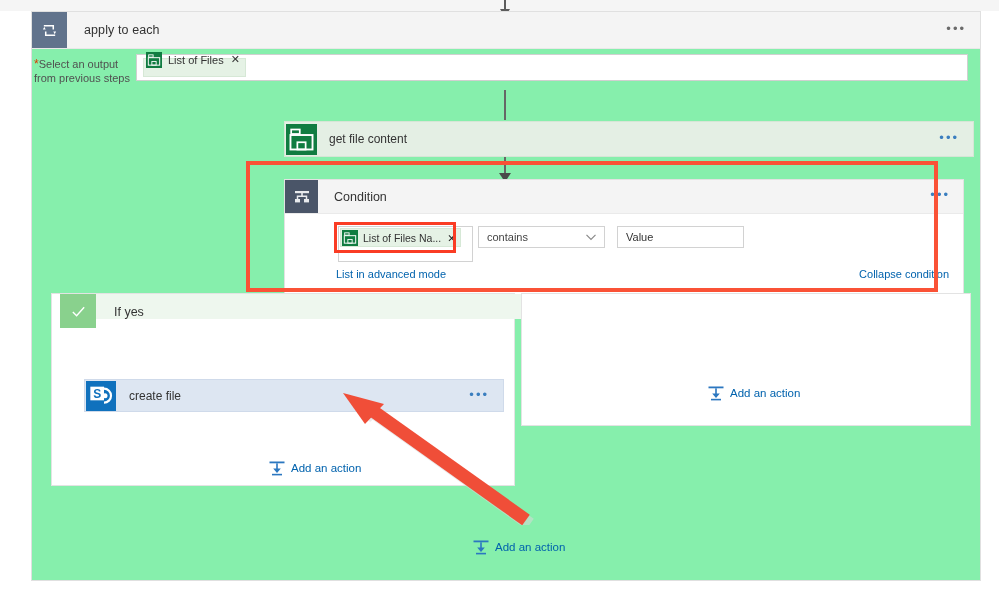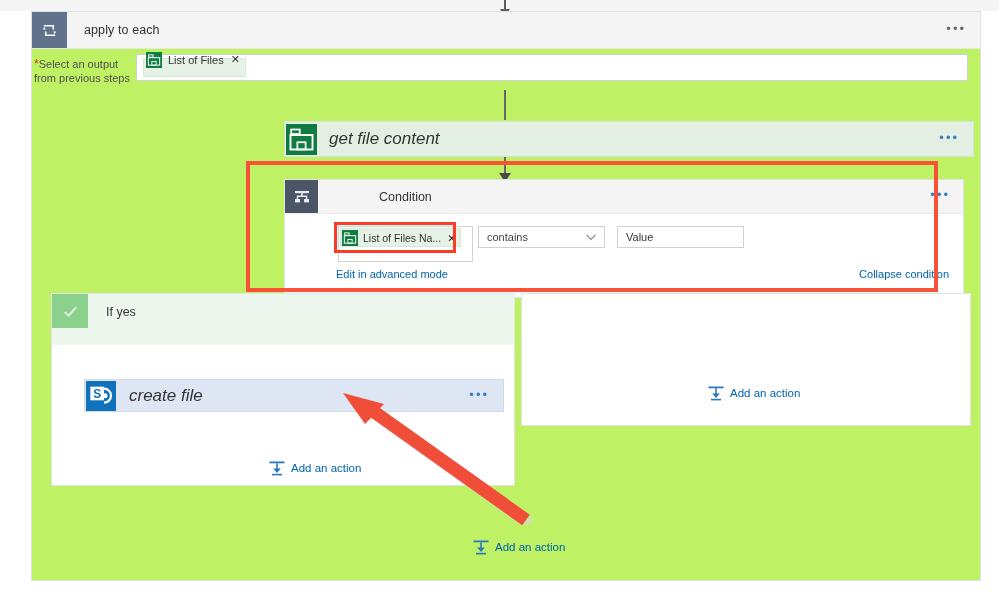--- a/index.html
+++ b/index.html
@@ -17,21 +17,21 @@
   
   .top-strip{
     position:absolute;left:0;top:0;width:999px;height:11px;background:#f5f5f5;
   }
   .top-arrow{
     position:absolute;left:496px;top:-2px;width:18px;height:20px;
   }
   
   .outer-card{
     position:absolute;left:31px;top:11px;width:950px;height:570px;
-    background:#bef264;border:1px solid #e0e0e0;box-sizing:border-box;
+    background:#86efac;border:1px solid #e0e0e0;box-sizing:border-box;
   }
   
   .ae-header{
     position:absolute;left:0;top:0;width:948px;height:37px;
     background:#f4f4f4;border-bottom:1px solid #e8e8e8;box-sizing:border-box;
   }
   .ae-icon{
     position:absolute;left:0;top:0;width:35px;height:36px;background:#61738c;
     display:flex;align-items:center;justify-content:center;
   }
@@ -58,21 +58,21 @@
     background:#e5f2e5;border:1px solid #d6e8d6;
     display:flex;align-items:center;padding:0 5px 16px 2px;box-sizing:border-box;
   }
   .chip .cicon{width:16px;height:16px;margin-right:6px;flex:0 0 auto;}
   .chip .ctext{font-size:11px;color:#333;}
   .chip .cx{font-size:11px;color:#333;margin-left:7px;cursor:pointer;}
 
   
   .abox{position:absolute;box-sizing:border-box;display:flex;align-items:center;}
   .abox .bicon{width:32px;height:32px;flex:0 0 auto;display:flex;align-items:center;justify-content:center;}
-  .abox .btext{font-size:17px;color:#333;margin-left:12px;font-style:italic;}
+  .abox .btext{font-size:12px;color:#333;margin-left:12px;}
   .abox .bdots{position:absolute;right:14px;top:50%;margin-top:-7px;font-size:13px;color:#3a7ebf;letter-spacing:2px;line-height:12px;}
 
   
   #get-file-content{
     left:252px;top:109px;width:690px;height:36px;
     background:#e4efe4;border:1px solid #d6e6d6;
   }
   .connector{
     position:absolute;background:#666;
   }
@@ -83,21 +83,21 @@
   }
   .cond-box{
     position:absolute;left:252px;top:167px;width:680px;height:119px;
     background:#ffffff;border:1px solid #e2e2e2;box-sizing:border-box;
   }
   .cond-head{
     position:absolute;left:0;top:0;width:678px;height:34px;background:#f4f4f4;
     border-bottom:1px solid #eaeaea;box-sizing:border-box;
   }
   .cond-ic{position:absolute;left:0;top:0;width:33px;height:33px;background:#4a5568;display:flex;align-items:center;justify-content:center;}
-  .cond-title{position:absolute;left:49px;top:10px;font-size:12.5px;color:#333;margin-left:45px;}
+  .cond-title{position:absolute;left:49px;top:10px;font-size:12.5px;color:#333;}
   .cond-dots{position:absolute;right:13px;top:9px;font-size:13px;color:#3a7ebf;letter-spacing:2px;line-height:12px;}
 
   .field-left{
     position:absolute;left:53px;top:46px;width:135px;height:36px;
     background:#fff;border:1px solid #d2d2d2;box-sizing:border-box;
   }
   .field-left-hl{
     position:absolute;left:49px;top:42px;width:122px;height:31px;
     border:3px solid #fa3c24;box-sizing:border-box;pointer-events:none;
   }
@@ -139,21 +139,21 @@
       0 -1.8px 0 #fff, 0 1.8px 0 #fff,
       -1.8px 0 0 #fff, 1.8px 0 0 #fff;
   }
 
   
   .branch{
     position:absolute;background:#fff;border:1px solid #e3e3e3;box-sizing:border-box;
   }
   #branch-yes{left:19px;top:281px;width:464px;height:193px;}
   #branch-no{left:489px;top:281px;width:450px;height:133px;}
-  .bhead{position:absolute;left:0;top:0;height:51px;width:100%;box-sizing:border-box;padding-left:6px;}
+  .bhead{position:absolute;left:8px;top:0;height:25px;width:100%;box-sizing:border-box;padding-left:6px;}
   .bhead.yes{background:#eef7ee;}
   .bhead.no{background:#fdeeee;}
   .bstatus{position:absolute;left:0;top:0;width:36px;height:34px;display:flex;align-items:center;justify-content:center;}
   .bstatus.yes{background:#89d18d;}
   .bstatus.no{background:#f49797;}
   .blabel{position:absolute;left:54px;top:11px;font-size:12.5px;color:#333;}
 
   
   #create-file{
     left:32px;top:85px;width:420px;height:33px;
@@ -267,21 +267,21 @@
         <span class="optext">contains</span>
         <svg class="chev" viewBox="0 0 10 7">
           <path d="M0.5 0.8 L5 5.5 L9.5 0.8" fill="none" stroke="#8a8a8a" stroke-width="1.2"></path>
         </svg>
       </div>
 
       <div class="field-val">
         <span class="valtext">Value</span>
       </div>
 
-      <div class="link adv-link">Edit in advanced mode</div>
+      <div class="link adv-link">List in advanced mode</div>
       <div class="link collapse-link">Collapse condition</div>
     </div>
 
     <div class="branch" id="branch-yes">
       <div class="bhead yes">
         <div class="bstatus yes">
           <svg width="17" height="17" viewBox="0 0 18 18">
             <path d="M3 9.5 L7 13.5 L15 4.5" fill="none" stroke="#ffffff" stroke-width="1.5"></path>
           </svg>
         </div>

